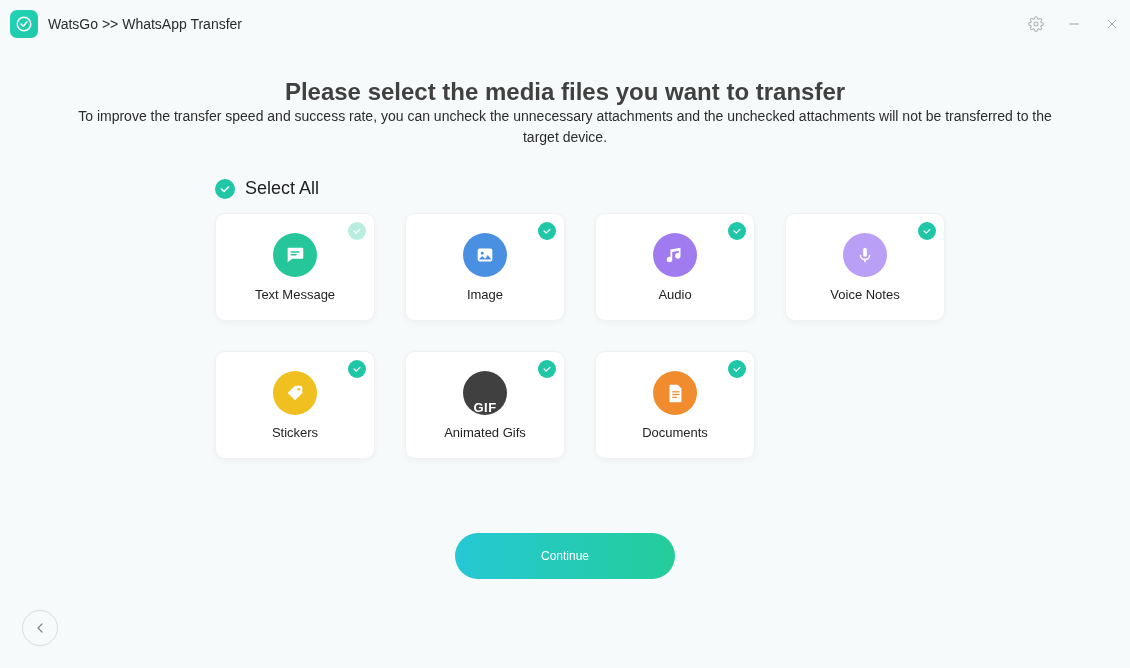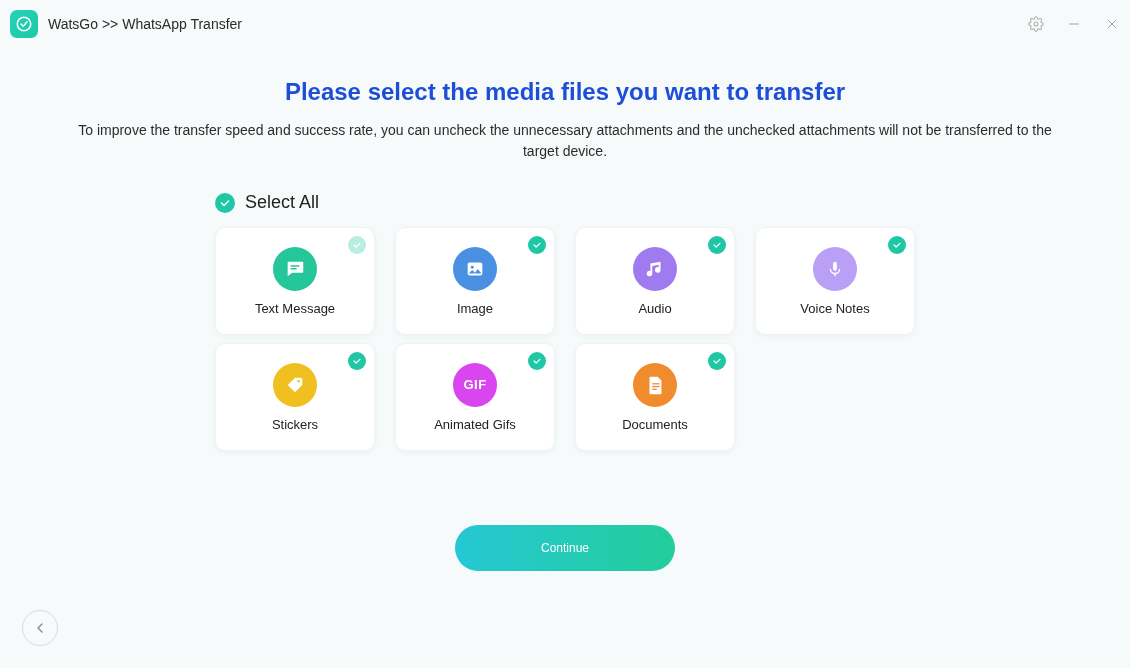--- a/index.html
+++ b/index.html
@@ -45,23 +45,22 @@
     width: 16px; height: 16px; display:flex; align-items:center; justify-content:center;
     cursor: pointer;
   }
   .main {
     padding: 24px 60px 0 60px;
     text-align: center;
   }
   .heading {
     font-size: 24px;
     font-weight: 700;
-    color: #1d4ed8;
+    color: #404040;
     margin-top: 6px;
-    margin-bottom: 14px;
   }
   .subtitle {
     font-size: 14px;
     color: #2c2c2c;
     line-height: 1.5;
     max-width: 1000px;
     margin: 0 auto 30px auto;
   }
   .select-all-row {
     width: 700px;
@@ -83,21 +82,21 @@
   .check svg { width: 12px; height: 12px; }
   .select-all-label {
     font-size: 18px;
     color: #222;
   }
   .grid {
     width: 700px;
     margin: 0 auto;
     display: grid;
     grid-template-columns: repeat(4, 160px);
-    gap: 8px;
+    gap: 30px;
     justify-content: space-between;
   }
   .card {
     position: relative;
     width: 160px;
     height: 108px;
     background: #fff;
     border: 1px solid #eef2f2;
     border-radius: 10px;
     box-shadow: 0 2px 6px rgba(0,0,0,0.04);
@@ -149,21 +148,21 @@
     cursor: pointer;
     color: #888;
   }
   
   .ic-green  { background: #25c79a; }
   .ic-blue   { background: #4a90e2; }
   .ic-orange { background: #f5a623; }
   .ic-purple { background: #a07bf0; }
   .ic-lav    { background: #b99ff5; }
   .ic-yellow { background: #f0c020; }
-  .ic-teal   { background: #d946ef; }
+  .ic-teal   { background: #404040; align-items: flex-end; }
   .ic-orange2{ background: #f08c2e; }
   .gif-text { color:#fff; font-weight:700; font-size:13px; letter-spacing:0.5px;}
 </style>
 </head>
 <body>
 
 <div class="titlebar">
   <div class="logo">
     <svg viewBox="0 0 24 24" fill="none" stroke="#fff" stroke-width="2">
       <circle cx="12" cy="12" r="9"></circle>

